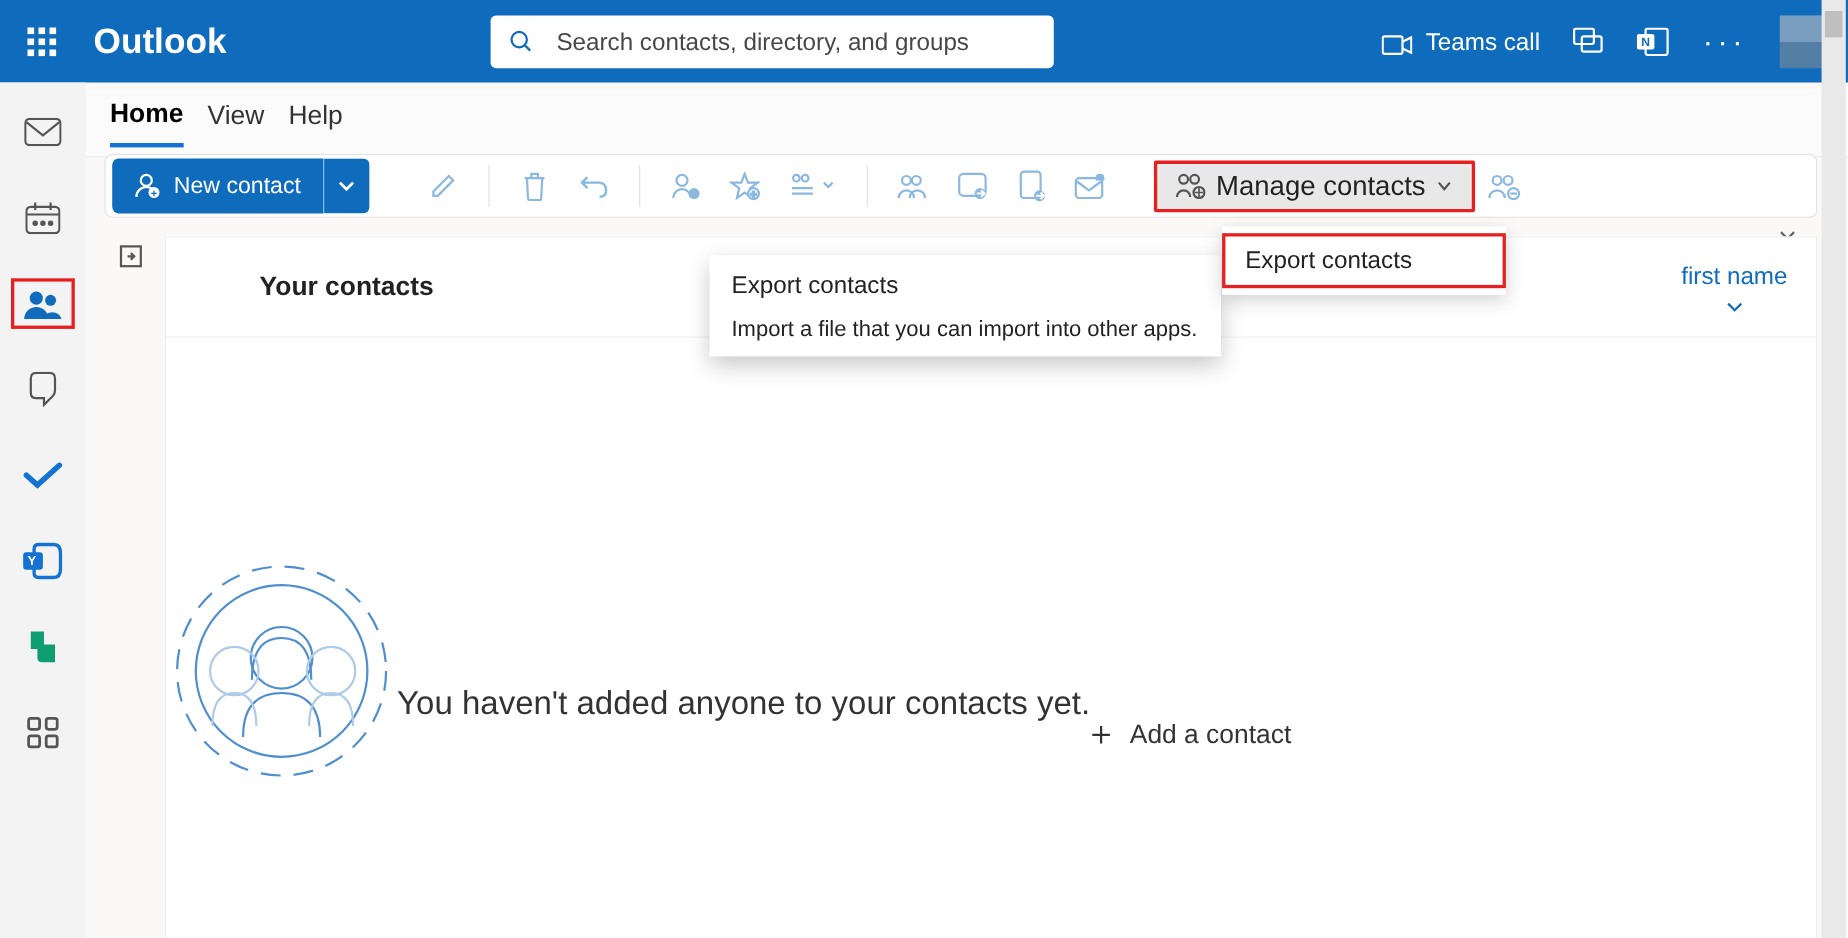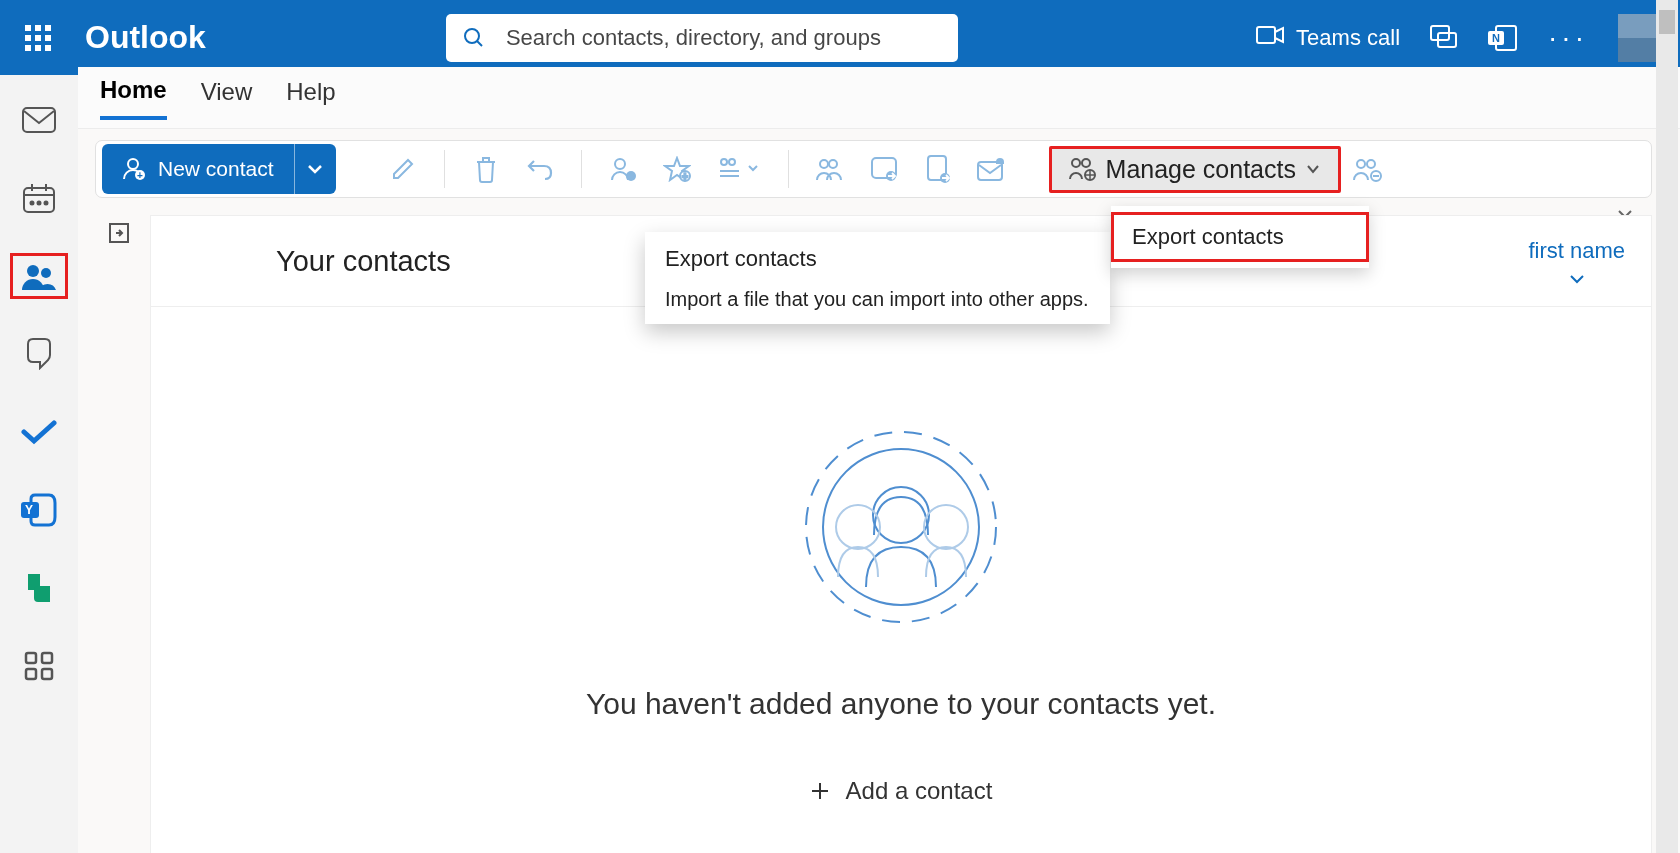--- a/index.html
+++ b/index.html
@@ -16,51 +16,51 @@
   }
   .waffle { width: 55px; height:55px; display:flex; align-items:center; justify-content:center; border-radius:4px;}
   .waffle-grid { display:grid; grid-template-columns:repeat(3,6px); grid-template-rows:repeat(3,6px); gap:4px;}
   .waffle-dot{ width:6px;height:6px;background:#fff;}
   .app-title { font-size:32px; font-weight:600; margin-left:20px;}
   .search { margin-left:240px; width:512px; height:48px; background:#ffffff; border-radius:5px; display:flex; align-items:center; padding:0 16px;}
   .search-icon { color:#0f6cbd; }
   .search input { flex:1; border:none; background:transparent; font-size:22px; color:#333; padding-left:20px; outline:none; }
   .search input::placeholder { color:#333; opacity:0.9; }
   .hdr-right { margin-left:auto; display:flex; align-items:center; gap:30px;}
-  .hdr-item { display:flex; align-items:flex-start; gap:12px; font-size:22px; cursor:pointer;}
+  .hdr-item { display:flex; align-items:flex-end; gap:12px; font-size:22px; cursor:pointer;}
   .hdr-icn { color:#fff; }
   .avatar { width:48px;height:48px; background:linear-gradient(180deg,#64a0d8 0%, #64a0d8 50%, #3b82c4 50%, #3b82c4 100%); filter:saturate(.6);}
 
   
   .rail { position:absolute; left:0; top:75px; bottom:0; width:78px; background:#f3f3f3; display:flex; flex-direction:column; align-items:center; padding-top:22px; gap:32px;}
   .rail-item { width:58px;height:46px; display:flex; align-items:center;justify-content:center; color:#555; cursor:pointer;}
   .rail-selected { border:3px solid #e62020; }
 
   
-  .tabbar { position:absolute; left:78px; top:67px; right:0; height:62px; background:#fbfbfb; display:flex; align-items:center; padding-left:22px; gap:34px; border-bottom:1px solid #ececec;}
+  .tabbar { position:absolute; left:78px; top:81px; right:0; height:62px; background:#fbfbfb; display:flex; align-items:center; padding-left:22px; gap:22px; border-bottom:1px solid #ececec;}
   .tab { font-size:24px; color:#333; font-weight:400; cursor:pointer; padding-bottom:12px;}
   .tab.active { font-weight:600; border-bottom:4px solid #1372d3; color:#000;}
 
   
   .toolbar { position:absolute; left:95px; top:140px; right:28px; height:58px; background:#fff; border:1px solid #e1e1e1; border-radius:7px; display:flex; align-items:center; padding:0 6px; }
   .newcontact-group { display:flex; height:50px;}
   .new-btn { display:flex; align-items:center; gap:12px; padding:0 20px; background:#0f6cbd;color:#fff;border-radius:6px 0 0 6px; font-size:21px; border:none;cursor:pointer;}
   .new-caret { width:42px; background:#0f6cbd; border-left:1px solid rgba(255,255,255,.5); border-radius:0 6px 6px 0; display:flex;align-items:center;justify-content:center;color:#fff;cursor:pointer;}
   .tb-sep { width:1px; height:38px; background:#e0e0e0; margin:0 14px;}
   .tb-btn { width:54px; height:44px; display:flex;align-items:center;justify-content:center;color:#8ab8e0;cursor:pointer;}
   .manage-box { display:flex; align-items:center; gap:10px; border:3px solid #e62020; background:#e8e8e8; padding:6px 18px 6px 16px; font-size:25px; color:#222; margin-left:10px; cursor:pointer; border-radius:2px;}
   .toolbar .last-icons { display:flex; align-items:center;}
   .expand-caret { position:absolute; right:18px; bottom:-22px; color:#666; font-size:16px;}
 
   
   .heading-row { position:absolute; left:150px; right:28px; top:215px; height:92px; border:1px solid #eee; background:#fff; display:flex; align-items:center; padding-left:85px;}
   .collapse-icon { position:absolute; left:108px; top:222px; color:#555; cursor:pointer;}
-  .heading-title{ font-size:29px; font-weight:400; color:#222;margin-left:40px;}
+  .heading-title{ font-size:24px; font-weight:700; color:#222;}
   .sort-label { margin-left:auto; margin-right:26px; font-size:22px; color:#0f6cbd; display:flex; gap:10px; align-items:center; cursor:pointer;flex-direction:column;}
-  .body-area { position:absolute; left:150px; right:28px; top:307px; bottom:0; background:#fff; border-left:1px solid #eee; border-right:1px solid #eee; display:flex; flex-direction:column; align-items:center; padding-top:120px;}
+  .body-area { position:absolute; left:150px; right:28px; top:307px; bottom:0; background:#fff; border-left:1px solid #eee; border-right:1px solid #eee; display:flex; flex-direction:row; align-items:center; padding-top:120px;}
   .empty-illus { width:210px;height:200px; margin-bottom:60px; }
   .empty-text{ font-size:30px; color:#333; font-weight:300;}
   .add-link { margin-top:56px; font-size:24px; color:#333;cursor:pointer; display:flex; gap:16px; align-items:center;}
 
   
   .dropdown { position:absolute; left:1111px; top:206px; width:258px; background:#fff; box-shadow:0 6px 16px rgba(0,0,0,.18); padding:6px 0; z-index:30;}
   .dropdown-item{ height:50px;display:flex;align-items:center;padding:0 18px;font-size:22px;color:#222;cursor:pointer;}
   .dropdown-item.boxed{ border:3px solid #e62020; }
 
   

